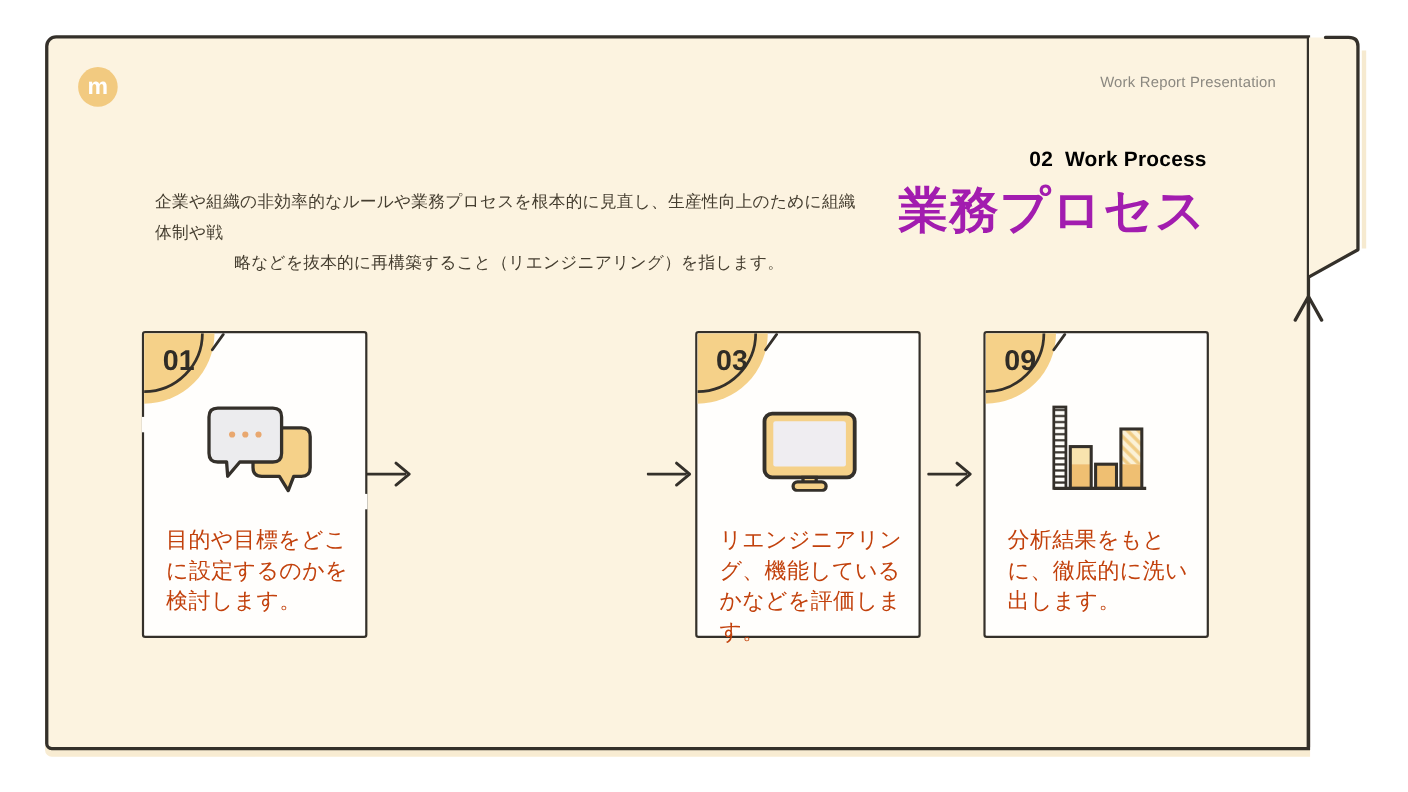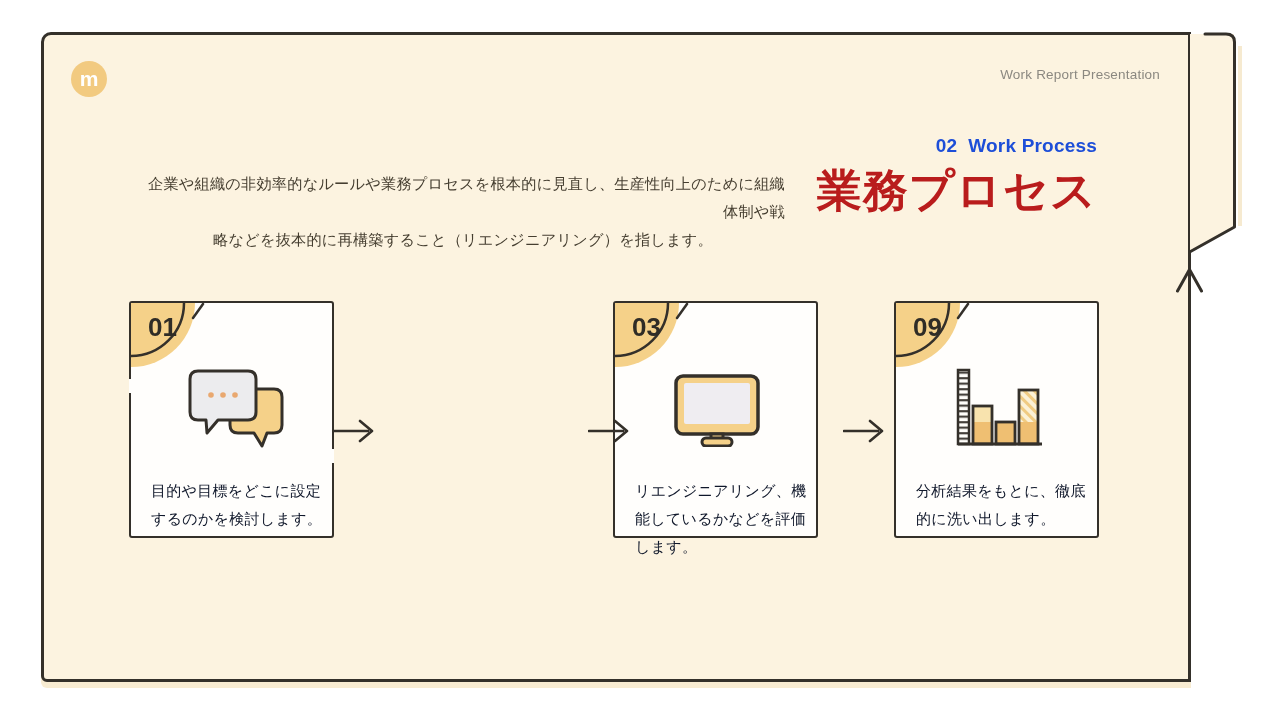--- a/index.html
+++ b/index.html
@@ -19,44 +19,44 @@
   }
   .logo{
     position:absolute;left:27px;top:26px;width:36px;height:36px;border-radius:50%;
     background:#F2CA80;display:flex;align-items:center;justify-content:center;
     color:#fff;font-weight:bold;font-size:21px;
   }
   .hdr-right{
     position:absolute;right:28px;top:32px;font-size:13.5px;color:#8B8880;letter-spacing:.2px;
   }
   .kicker{
-    position:absolute;right:91px;top:100px;font-size:19px;font-weight:bold;color:#1d4ed8;
+    position:absolute;right:91px;top:100px;font-size:19px;font-weight:bold;color:#000000;
     white-space:pre;letter-spacing:.2px;
   }
   .title{
     position:absolute;right:91px;top:130px;font-size:45px;line-height:52px;
-    font-weight:900;color:#b91c1c;letter-spacing:1px;
+    font-weight:900;color:#a21caf;letter-spacing:1px;
   }
   .desc{
     position:absolute;left:97px;top:135px;width:644px;font-size:15.2px;line-height:28px;
     color:#453E30;letter-spacing:.2px;
   }
-  .desc .l1{text-align:right;}
+  .desc .l1{text-align:left;}
   .desc .l2{text-align:center;}
   .card{
-    position:absolute;top:266px;width:205px;height:237px;box-sizing:border-box;
+    position:absolute;top:266px;width:205px;height:279px;box-sizing:border-box;
     background:#FFFEFC;border:2.5px solid #34302A;border-radius:3px;text-decoration:underline;
   }
   .card .wedge{position:absolute;left:0;top:0;}
   .step-num{
     position:absolute;left:17px;top:9px;font-size:26px;font-weight:bold;color:#2F2C26;
   }
   .caption{
     position:absolute;left:20px;top:174px;width:172px;
-    font-size:15px;line-height:28px;color:#0f172a;letter-spacing:.3px;
+    font-size:20px;line-height:28px;color:#c2410c;letter-spacing:.3px;
   }
   .icon{position:absolute;}
   .gapmark{position:absolute;background:#FFFEFC;}
   .overlay{position:absolute;left:0;top:0;pointer-events:none;}
   .step-arrow{position:absolute;top:381px;}
 </style>
 </head>
 <body>
 
 <div class="slide">
@@ -88,21 +88,21 @@
       <circle cx="26" cy="26" r="2.8" fill="#E9A86F"></circle>
       <circle cx="38" cy="26" r="2.8" fill="#E9A86F"></circle>
       <circle cx="50" cy="26" r="2.8" fill="#E9A86F"></circle>
     </svg>
     <div class="caption">目的や目標をどこに設定するのかを検討します。</div>
     <div class="gapmark" style="left:-2px;top:76px;width:4px;height:14px"></div>
     <div class="gapmark" style="right:-2px;top:146px;width:4px;height:14px"></div>
   </div>
 
 
-  <div class="card" style="left:569px">
+  <div class="card" style="left:588px">
     <svg class="wedge" width="80" height="80">
       <path d="M0 0 H64 A64 64 0 0 1 0 64 Z" fill="#F5D189"></path>
       <path d="M53 0 A53 53 0 0 1 0 53" fill="none" stroke="#34302A" stroke-width="2.5"></path>
       <path d="M62 15 L72 1" stroke="#34302A" stroke-width="2.5" stroke-linecap="round"></path>
     </svg>
     <div class="step-num">03</div>
     <svg class="icon" style="left:58px;top:70px" width="88" height="74" viewBox="0 0 88 74">
       <rect x="3" y="3" width="82" height="58" rx="7" fill="#F5D189" stroke="#34302A" stroke-width="3.5"></rect>
       <rect x="11" y="10" width="66" height="41" rx="2" fill="#EFEDF1"></rect>
       <path d="M38 61 h12 v5 h-12 z" fill="#F5D189" stroke="#34302A" stroke-width="3"></path>

